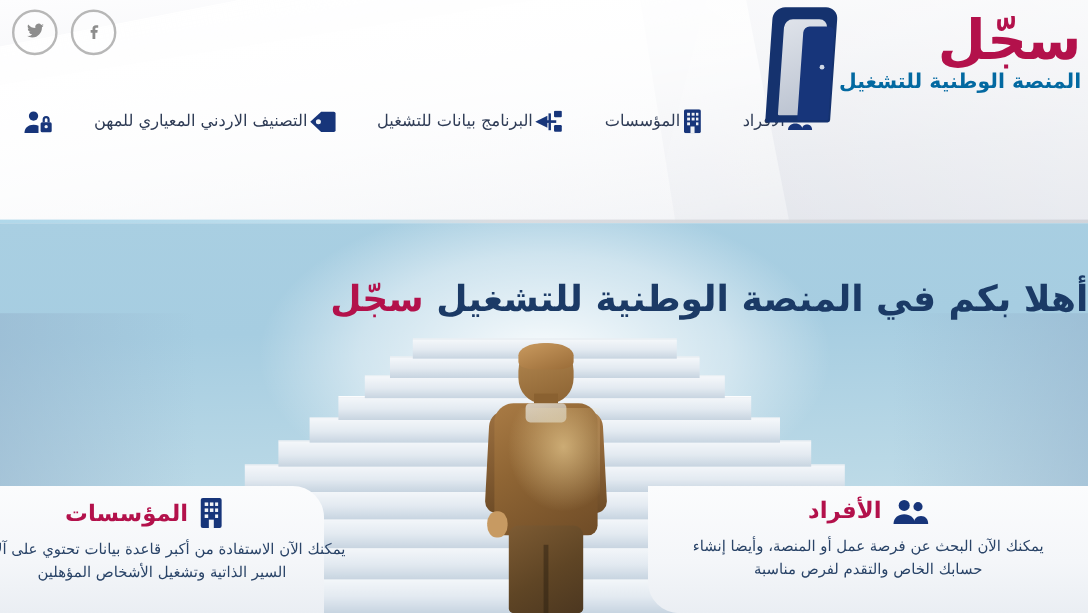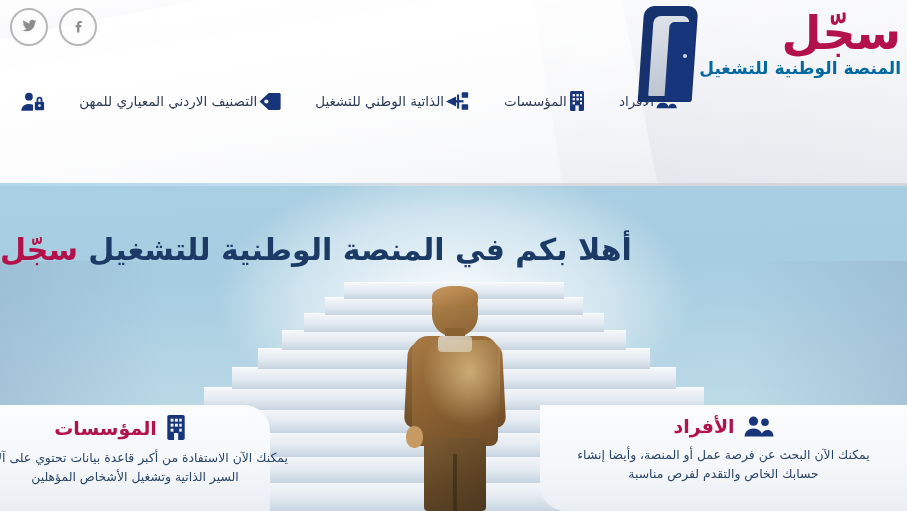--- a/index.html
+++ b/index.html
@@ -171,21 +171,21 @@
     position:absolute; left:55px; top:168px; width:4px; height:57px;
     background:rgba(40,28,15,.45);
   }
   .man-glow {
     position:absolute; left:22px; top:54px; width:80px; height:90px;
     background:radial-gradient(ellipse at 62% 36%,rgba(255,230,170,.55),rgba(255,255,255,0) 66%);
   }
 
   
   .hero-title {
-    position:absolute; top:232px; left:0; width:907px; text-align:left;
+    position:absolute; top:232px; left:0; width:907px; text-align:right;
     font-size:30px; font-weight:bold; color:#1b3a66; z-index:4;
     direction:rtl; white-space:nowrap;
   }
   .hero-title .accent { color:#b3114b; }
 
   
   .panel {
     position:absolute; bottom:0; height:106px;
     background:linear-gradient(180deg,#fbfcfd 0%,#f4f6f9 60%,#eaeef3 100%);
     z-index:5;
@@ -289,21 +289,21 @@
       <span class="nav-icon">
         <svg width="24" height="19" viewBox="0 0 26 20">
           <rect x="17" y="0" width="7" height="6" rx="1"></rect>
           <rect x="17" y="13" width="7" height="6" rx="1"></rect>
           <path d="M0 10 L11 4.6 V15.4 Z"></path>
           <rect x="10" y="8.6" width="9" height="2.4"></rect>
           <rect x="12" y="2.4" width="2.2" height="7"></rect>
           <rect x="12" y="10.6" width="2.2" height="7"></rect>
         </svg>
       </span>
-      <span class="nav-label">الذاتية الوطني للتشغيل</span>
+      <span class="nav-label">البرنامج بيانات للتشغيل</span>
     </div>
 
     <div class="nav-item">
       <span class="nav-icon">
         <svg width="22" height="19" viewBox="0 0 24 20">
           <path d="M10.5.8H22a1.6 1.6 0 0 1 1.6 1.6v15.2A1.6 1.6 0 0 1 22 19.2H10.5L.6 10z"></path>
           <circle cx="8" cy="10" r="2.3" fill="#eef1f5"></circle>
         </svg>
       </span>
       <span class="nav-label">التصنيف الاردني المعياري للمهن</span>

